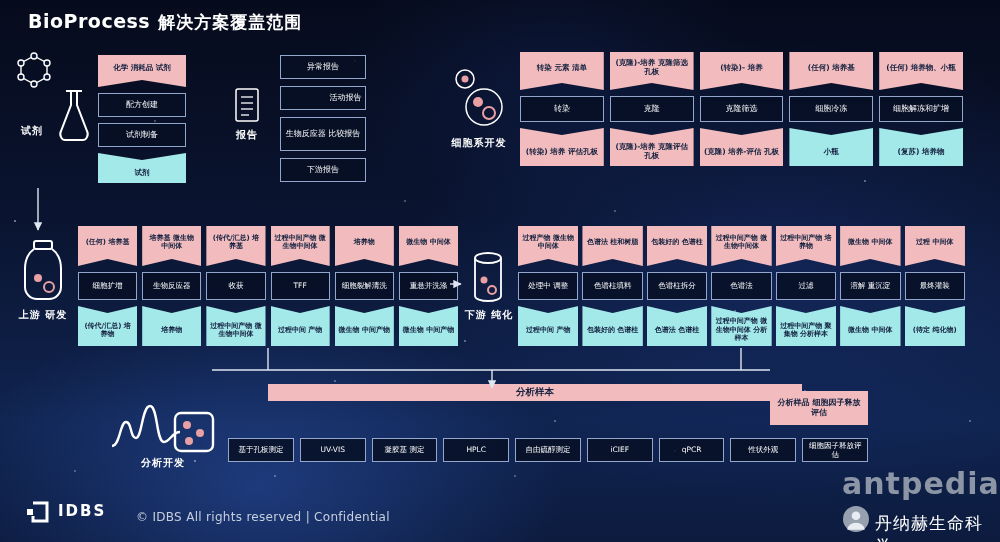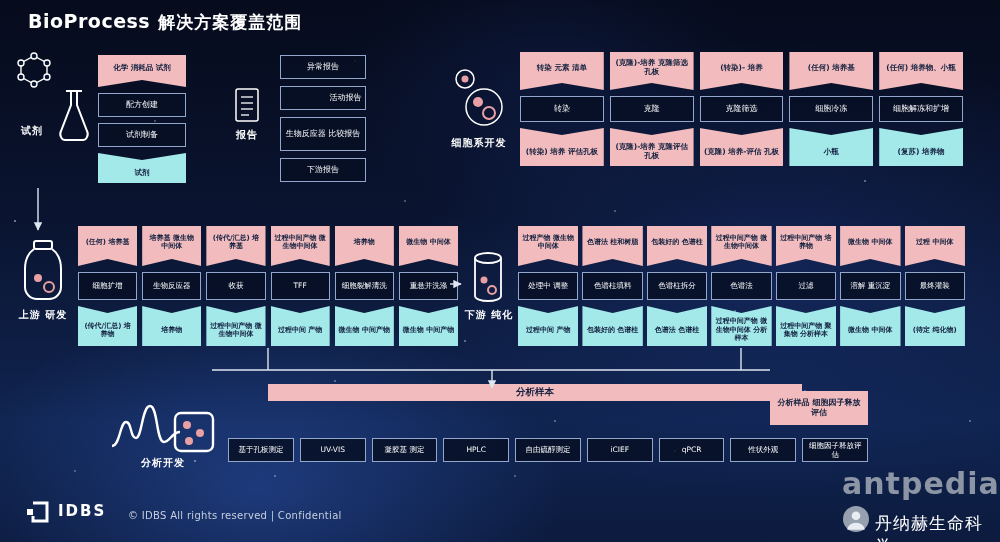--- a/index.html
+++ b/index.html
@@ -38,21 +38,21 @@
   .pn{display:flex;align-items:center;justify-content:center;text-align:center;color:#13203f;
       font-size:7px;font-weight:700;line-height:1.2;padding:2px 3px;}
   .pn.top{clip-path:polygon(0 0,100% 0,100% 100%,50% calc(100% - 7px),0 100%);padding-bottom:10px;}
   .pn.bot{clip-path:polygon(0 0,50% 7px,100% 0,100% 100%,0 100%);padding-top:10px;}
   .pink{background:#f2bcbe;}
   .cyan{background:#a3e9ea;}
   .f75{font-size:7.5px;}
   .banner{background:#f2bcbe;color:#13203f;display:flex;align-items:center;justify-content:center;
       font-size:9.5px;font-weight:700;}
   .watermark{font-size:30px;font-weight:800;color:#97a0ae;letter-spacing:1px;opacity:.92;}
-  .copyright{font-size:10px;color:#c7cfdd;letter-spacing:.3px;}
+  .copyright{font-size:12px;color:#c7cfdd;letter-spacing:.3px;margin-left:8px;}
   .logo-text{font-size:15px;font-weight:800;letter-spacing:2px;}
   .brand-right{font-size:17px;font-weight:500;color:#fff;letter-spacing:1px;}
 </style>
 </head>
 <body>
 
 <div class="canvas">
   <div class="stars"></div>
 
   <div class="abs title" style="left:28px;top:10px;">

